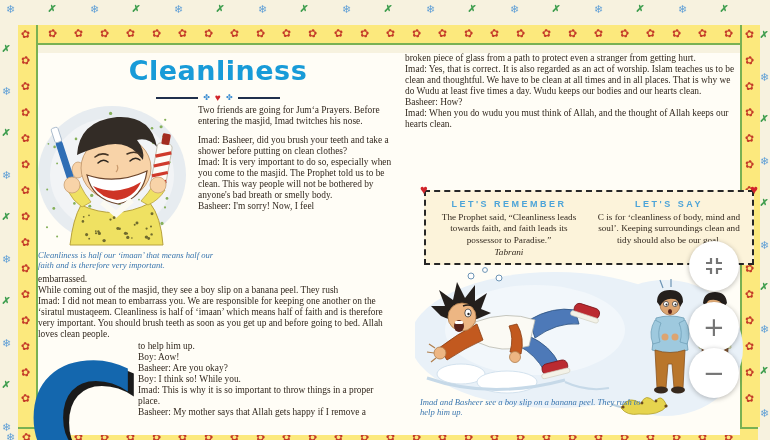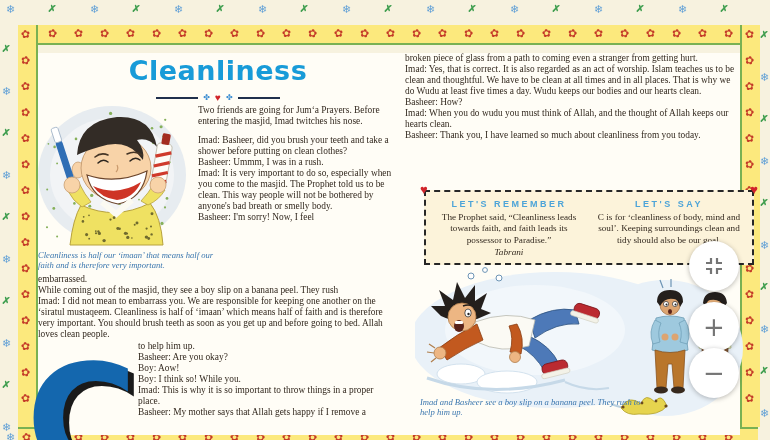--- a/index.html
+++ b/index.html
@@ -343,51 +343,49 @@
           <rect x="119" y="30" width="8" height="11" rx="1.5" fill="#a32c20"></rect>
         </g>
         <circle cx="123" cy="82" r="8" fill="#f8d3a8" stroke="#c99f74" stroke-width="0.8"></circle>
       </g>
     </svg>
 
     <div id="intro-wrap" class="body-text">
       <p class="intro">Two friends are going for Jum‘a Prayers. Before entering the masjid, Imad twitches his nose.</p>
       <div>
           <p>Imad: Basheer, did you brush your teeth and take a shower before putting on clean clothes?</p>
-          <p>Basheer: Ummm, I was in a rush.</p>
           <p>Imad: It is very important to do so, especially when you come to the masjid. The Prophet told us to be clean. This way people will not be bothered by anyone's bad breath or smelly body.</p>
           <p>Basheer: I'm sorry! Now, I feel</p>
         </div>
     </div>
 
     <div id="caption1" class="fig-caption">Cleanliness is half our ‘imaan’ that means half our faith and is therefore very important.</div>
 
     <div id="mid-block" class="body-text">
         <p>embarrassed.</p>
         <p>While coming out of the masjid, they see a boy slip on a banana peel. They rush</p>
         <p>Imad: I did not mean to embarrass you. We are responsible for keeping one another on the ‘siratul mustaqeem. Cleanliness is half of ‘imaan’ which means half of faith and is therefore very important. You should brush teeth as soon as you get up and before going to bed. Allah loves clean people.</p>
       </div>
 
     <div id="bottom-block" class="body-text">
         <p>to help him up.</p>
+        <p>Boy: Aow!</p>
         <p>Basheer: Are you okay?</p>
-        <p>Boy: Aow!</p>
         <p>Boy: I think so! While you.</p>
         <p>Imad: This is why it is so important to throw things in a proper place.</p>
         <p>Basheer: My mother says that Allah gets happy if I remove a</p>
       </div>
 
     <div class="dropcap">C</div>
 
     <div id="right-block" class="body-text">
-        <p>broken piece of glass from a path to coming even a stranger from getting hurt.</p>
+        <p>broken piece of glass from a path to protect even a stranger from getting hurt.</p>
         <p>Imad: Yes, that is correct. It is also regarded as an act of worship. Islam teaches us to be clean and thoughtful. We have to be clean at all times and in all places. That is why we do Wudu at least five times a day. Wudu keeps our bodies and our hearts clean.</p>
         <p>Basheer: How?</p>
         <p>Imad: When you do wudu you must think of Allah, and the thought of Allah keeps our hearts clean.</p>
-        <p>Basheer: Thank you, I have learned so much about cleanliness from you today.</p>
       </div>
 
     <div class="lets-box">
       <span class="box-heart heart-tl">♥</span>
       <span class="box-heart heart-tr">♥</span>
       <div class="lets-col">
         <div class="lets-title">LET'S REMEMBER</div>
         <div class="lets-text">The Prophet said, “Cleanliness leads towards faith, and faith leads its possessor to Paradise.”</div>
         <div class="lets-source">Tabrani</div>
       </div>

